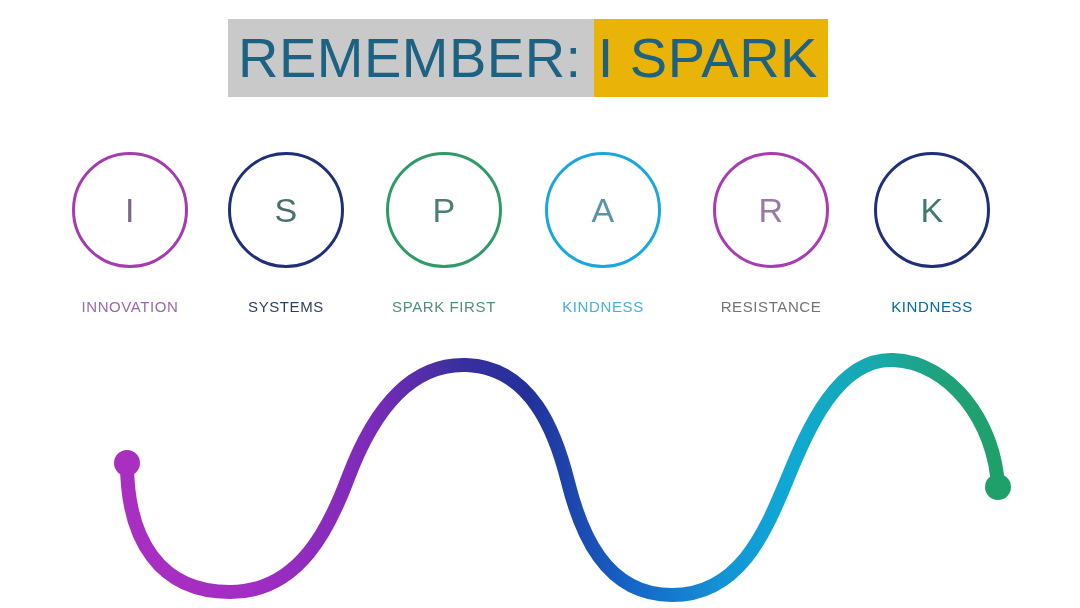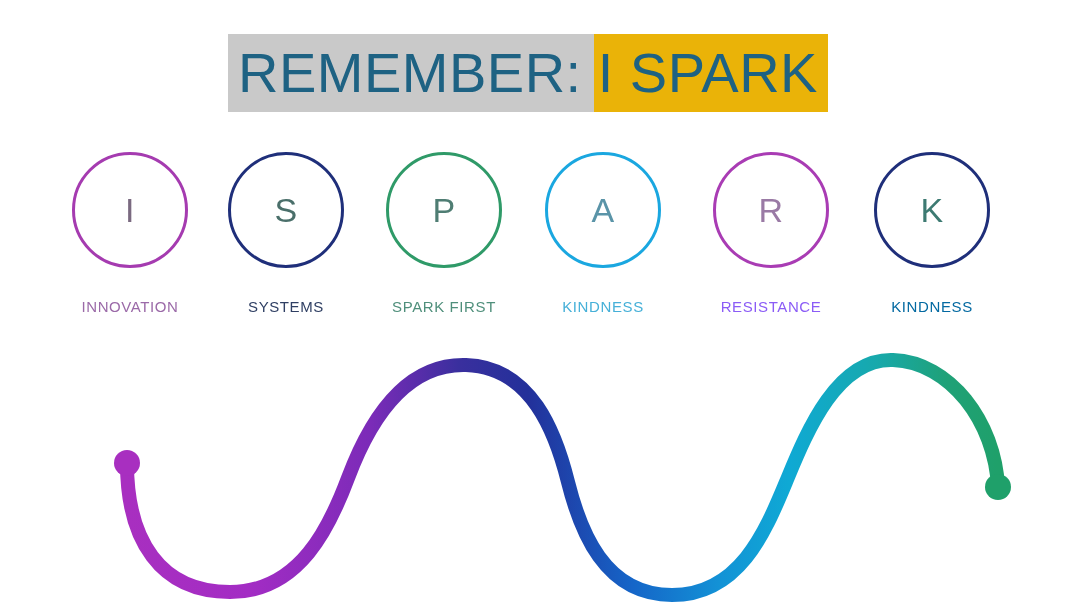--- a/index.html
+++ b/index.html
@@ -11,21 +11,21 @@
   }
   #slide {
     position:relative;
     width:1080px; height:608px;
     background:#ffffff;
   }
 
   
   #title-block {
     position:absolute;
-    left:228px; top:34px;
+    left:228px; top:19px;
     height:78px;
     display:flex;
   }
   .title-seg {
     background:#c9c9c9;
     height:78px;
     display:flex;
     align-items:center;
     color:#1e6283;
     font-size:56px;
@@ -124,21 +124,21 @@
       <div class="circle" style="border-color: rgb(26, 167, 224);">
         <span class="circle-letter" style="color: rgb(90, 148, 168);">A</span>
       </div>
       <div class="pillar-label" style="color: rgb(70, 176, 216);">KINDNESS</div>
     </div>
 
     <div class="pillar" style="left: 696px;">
       <div class="circle" style="border-color: rgb(169, 60, 180);">
         <span class="circle-letter" style="color: rgb(154, 122, 165);">R</span>
       </div>
-      <div class="pillar-label" style="color: #8b5cf6;">RESISTANCE</div>
+      <div class="pillar-label" style="color: #737373;">RESISTANCE</div>
     </div>
 
     <div class="pillar" style="left: 857px;">
       <div class="circle" style="border-color: rgb(31, 47, 122);">
         <span class="circle-letter" style="color: rgb(61, 122, 114);">K</span>
       </div>
       <div class="pillar-label" style="color: #0369a1;">KINDNESS</div>
     </div>
 
   </div>

